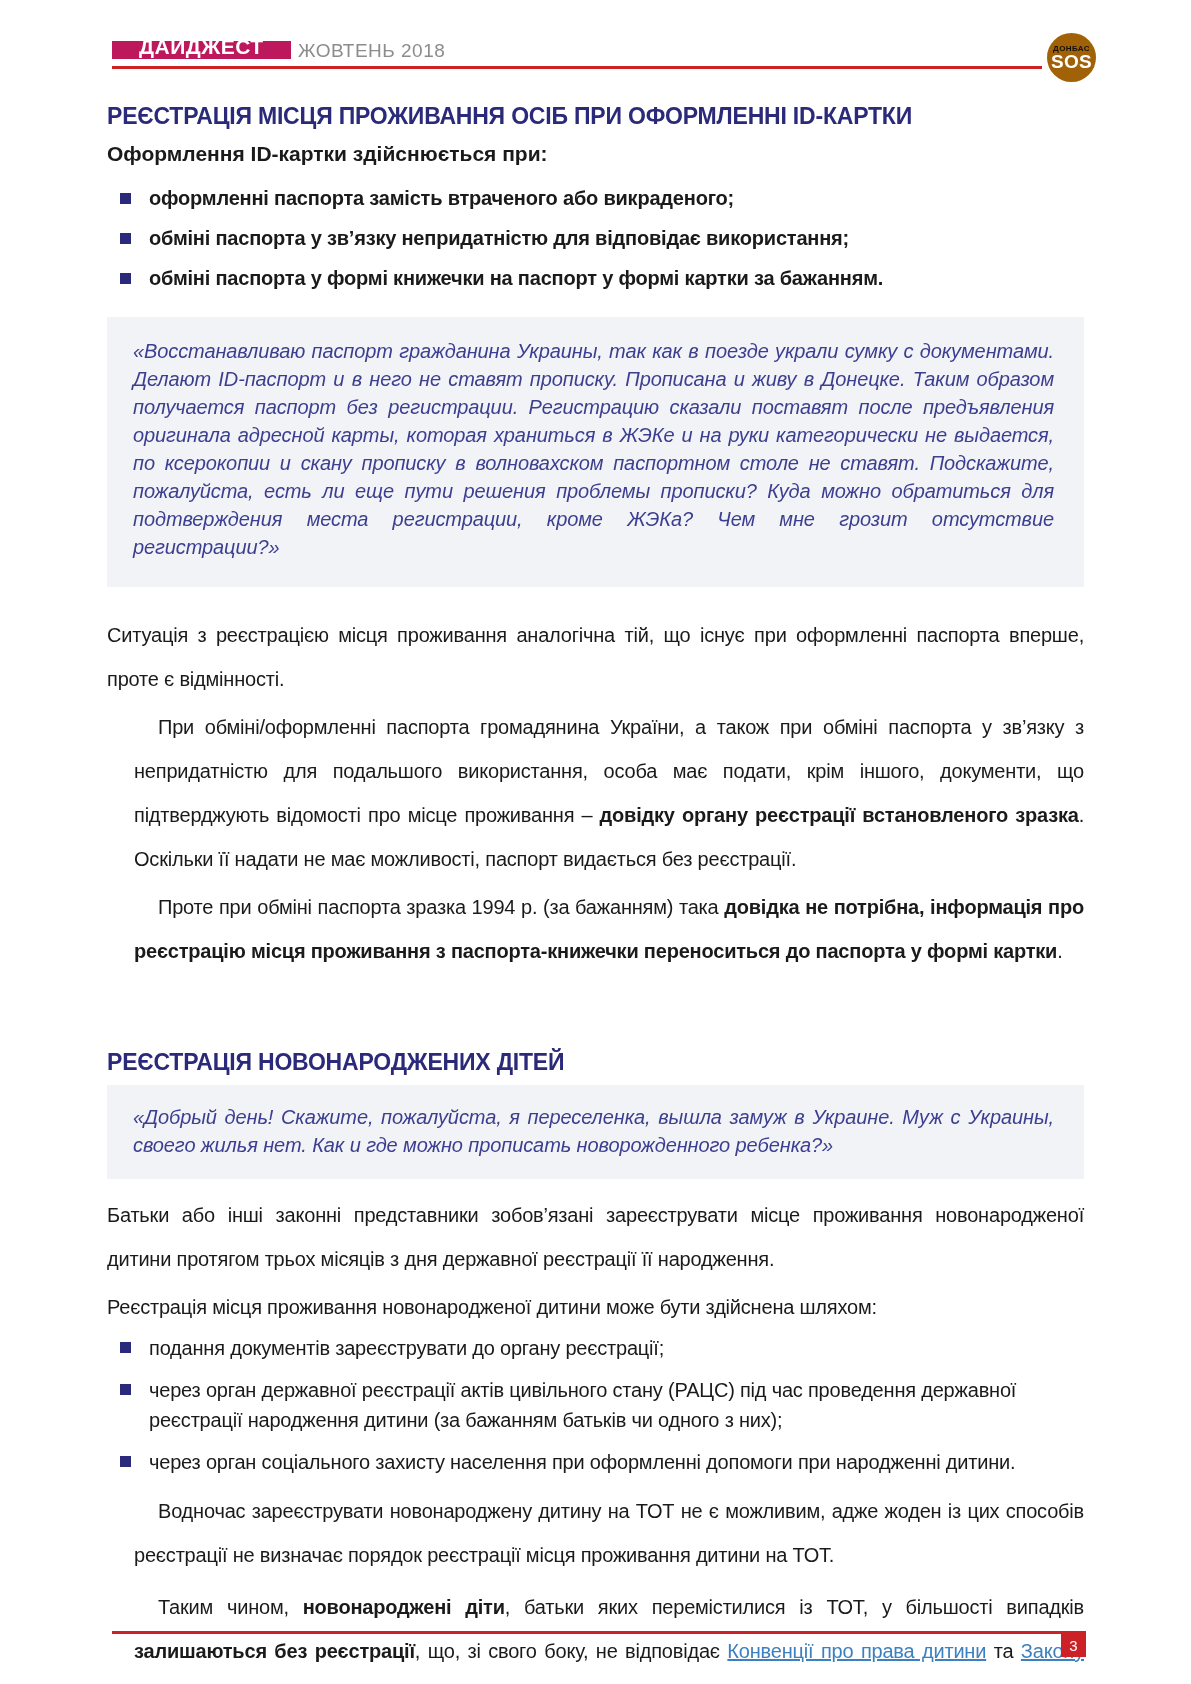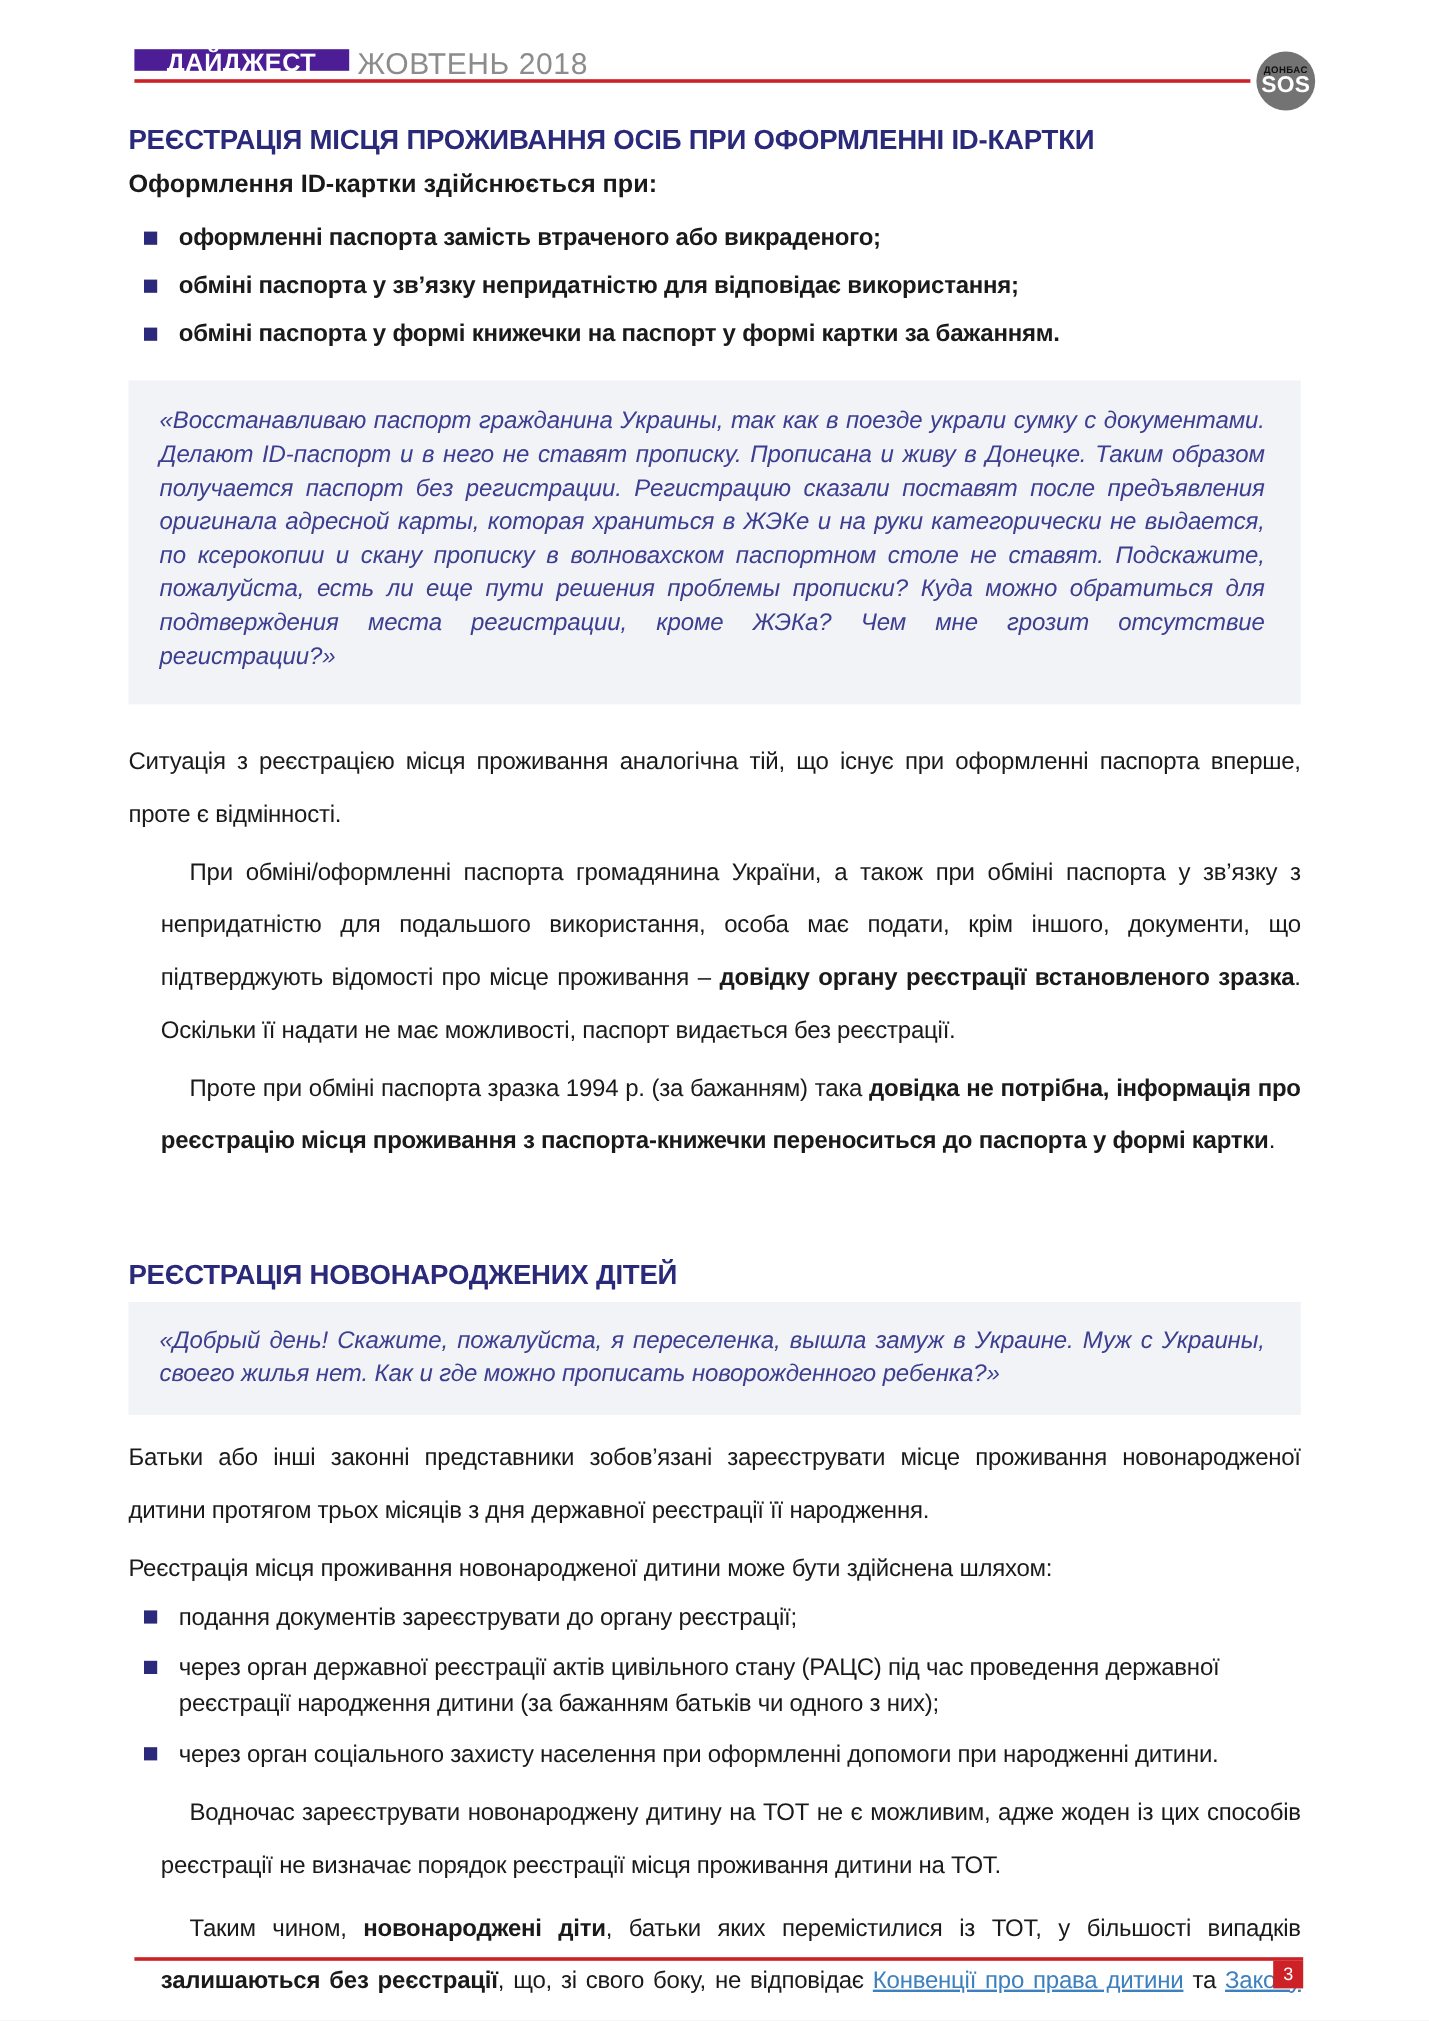--- a/index.html
+++ b/index.html
@@ -5,34 +5,34 @@
   * { margin:0; padding:0; box-sizing:border-box; }
   html,body { background:#e8e8e8; }
   .page {
     position:relative; width:1191px; height:1684px; margin:0 auto;
     background:#ffffff; overflow:hidden;
     font-family:"Liberation Sans", sans-serif; color:#1a1a1a;
   }
   
   .badge {
     position:absolute; left:112px; top:41px; height:18px;
-    background:#4c1d95; color:#ffffff; display:flex; align-items:flex-start;
+    background:#be185d; color:#ffffff; display:flex; align-items:flex-end;
     padding:0 27px; font-size:21px; font-weight:bold; letter-spacing:0.5px;
   }
   .issue {
-    position:absolute; left:298px; top:40px; font-size:25px;
+    position:absolute; left:298px; top:40px; font-size:19px;
     color:#8c8c8c; letter-spacing:0.5px; white-space:nowrap;
   }
   .header-line {
     position:absolute; left:112px; top:66px; width:930px; height:3px;
     background:#cc2127;
   }
   .logo {
-    position:absolute; left:1047px; top:43px; width:49px; height:49px;
-    border-radius:50%; background:#737373;
+    position:absolute; left:1047px; top:33px; width:49px; height:49px;
+    border-radius:50%; background:#a16207;
     display:flex; flex-direction:column; align-items:center; justify-content:center;
   }
   .logo-top { font-size:8px; font-weight:bold; color:#12100e; letter-spacing:0.4px; }
   .logo-bottom { font-size:19px; font-weight:bold; color:#ffffff; line-height:18px; letter-spacing:0.3px; }
   
   .content { position:absolute; left:107px; top:103px; width:977px; }
   h1.section-title {
     font-size:23px; line-height:26px; font-weight:bold; color:#2b2a7a;
     letter-spacing:-0.2px; margin:0 0 13px 0;
   }

